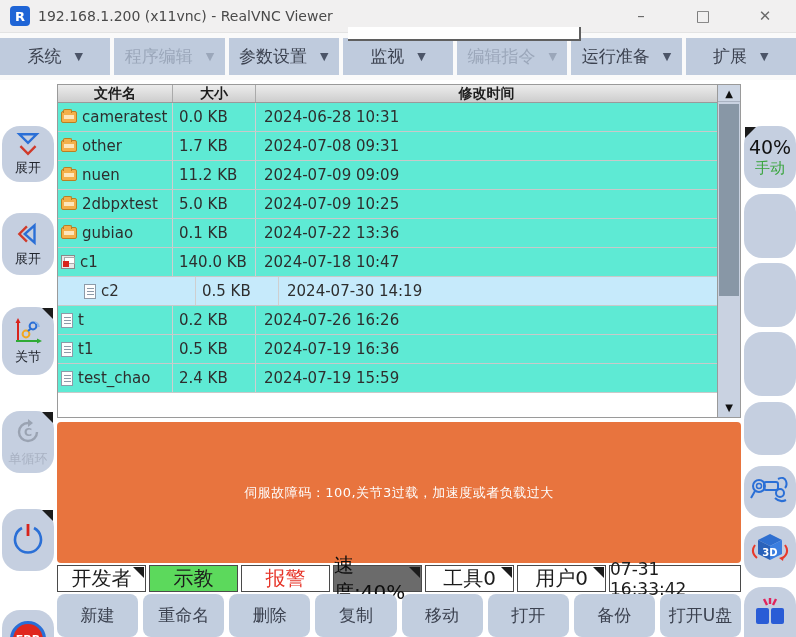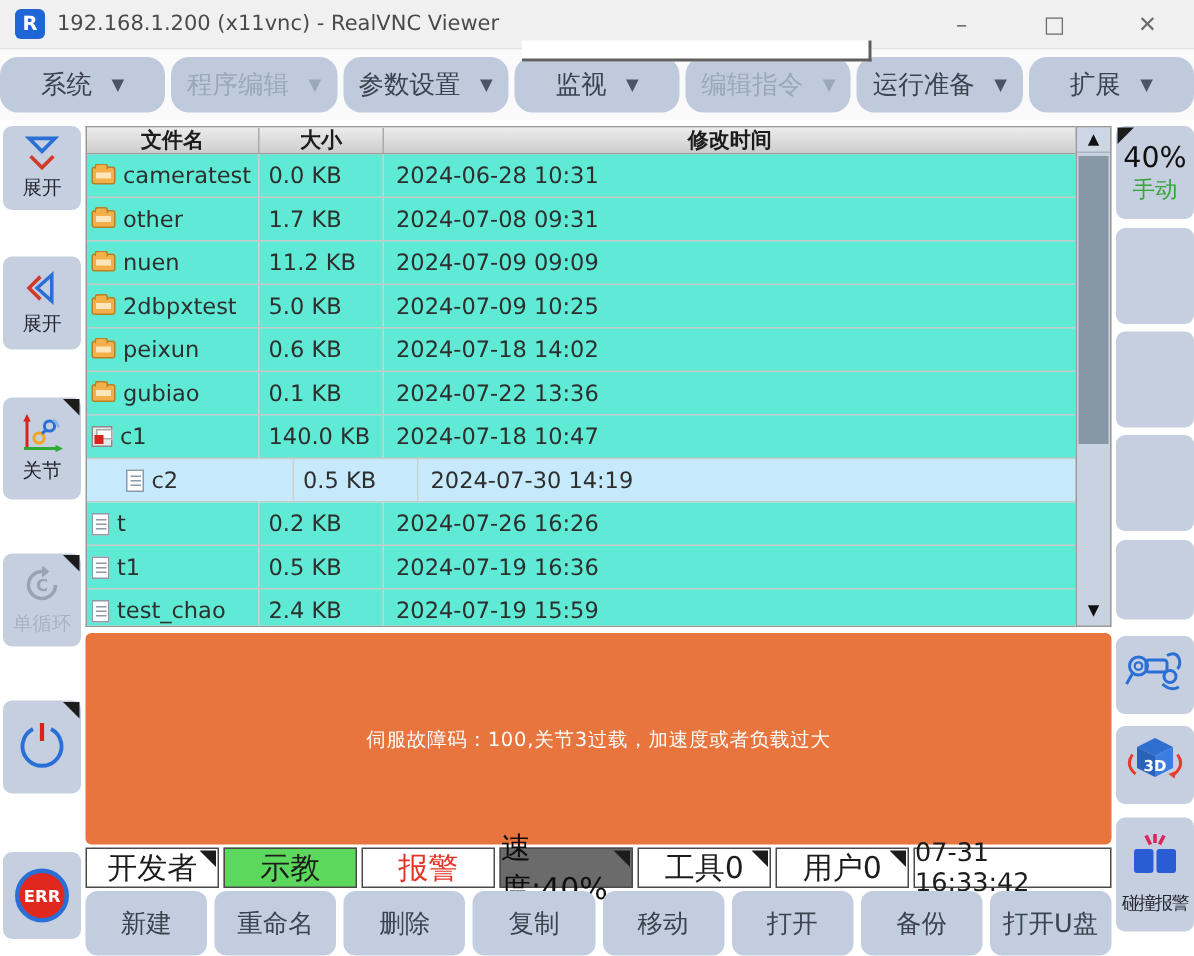--- a/index.html
+++ b/index.html
@@ -17,28 +17,28 @@
   .title-text{font-size:14px;color:#4a4a4a;}
   .win-controls{margin-left:auto;display:flex;height:100%;}
   .win-btn{width:62px;height:100%;display:flex;align-items:center;justify-content:center;
     color:#6b6b6b;font-size:15px;cursor:default;}
   
   .popup-remnant{position:absolute;left:348px;top:27px;width:233px;height:14px;background:#fff;
     border-bottom:2px solid #5f5f5f;border-right:2px solid #5f5f5f;z-index:6;}
   
   .menubar{position:absolute;left:0;top:33px;width:796px;height:47px;background:#fafafa;
     display:flex;gap:4px;padding:5px 0 5px 0;z-index:2;}
-  .menu-btn{flex:1;background:#bfcbdd;border-radius:12px;display:flex;align-items:center;
+  .menu-btn{flex:1;background:#bfcbdd;border-radius:0;display:flex;align-items:center;
     justify-content:center;gap:13px;font-size:17px;color:#3c4250;cursor:default;text-align:center;}
   .menu-btn .caret{font-size:11px;color:#4c5568;}
   .menu-btn.disabled{color:#9ba7ba;}
   .menu-btn.disabled .caret{color:#9ba7ba;}
   
-  .rail-btn{position:absolute;background:#c5cfe0;border-radius:6px;display:flex;flex-direction:column;
-    align-items:center;justify-content:center;gap:1px;cursor:default;}
+  .rail-btn{position:absolute;background:#c5cfe0;border-radius:18px;display:flex;flex-direction:column;
+    align-items:center;justify-content:center;gap:1px;cursor:default;margin-top:42px;}
   .rail-label{font-size:13px;color:#22262e;line-height:1.1;}
   .rail-label.dim{color:#a9b2c3;}
   .corner-tr{position:absolute;top:1px;right:1px;width:0;height:0;
     border-left:11px solid transparent;border-top:11px solid #1c1c1c;}
   .corner-tl{position:absolute;top:1px;left:1px;width:0;height:0;
     border-right:11px solid transparent;border-top:11px solid #1c1c1c;}
   
   #lb-expand-down{left:2px;top:84px;width:52px;height:56px;}
   #lb-expand-left{left:2px;top:171px;width:52px;height:62px;}
   #lb-joint{left:2px;top:265px;width:52px;height:68px;}
@@ -249,28 +249,20 @@
     <div class="c-name">
         <span class="ic ic-folder"></span>
         <span>2dbpxtest</span>
       </div>
     <div class="c-size">5.0 KB</div>
     <div class="c-time">2024-07-09 10:25</div>
   </div>
   <div class="trow">
     <div class="c-name">
         <span class="ic ic-folder"></span>
-        <span>peixun</span>
-      </div>
-    <div class="c-size">0.6 KB</div>
-    <div class="c-time">2024-07-18 14:02</div>
-  </div>
-  <div class="trow">
-    <div class="c-name">
-        <span class="ic ic-folder"></span>
         <span>gubiao</span>
       </div>
     <div class="c-size">0.1 KB</div>
     <div class="c-time">2024-07-22 13:36</div>
   </div>
   <div class="trow">
     <div class="c-name">
         <span class="ic ic-filered"></span>
         <span>c1</span>
       </div>

